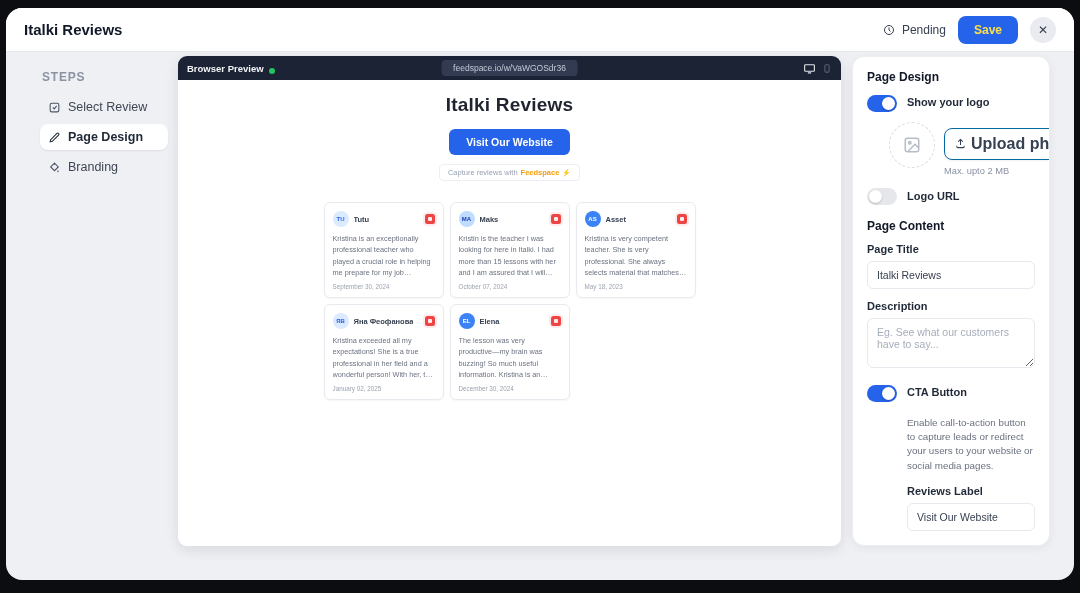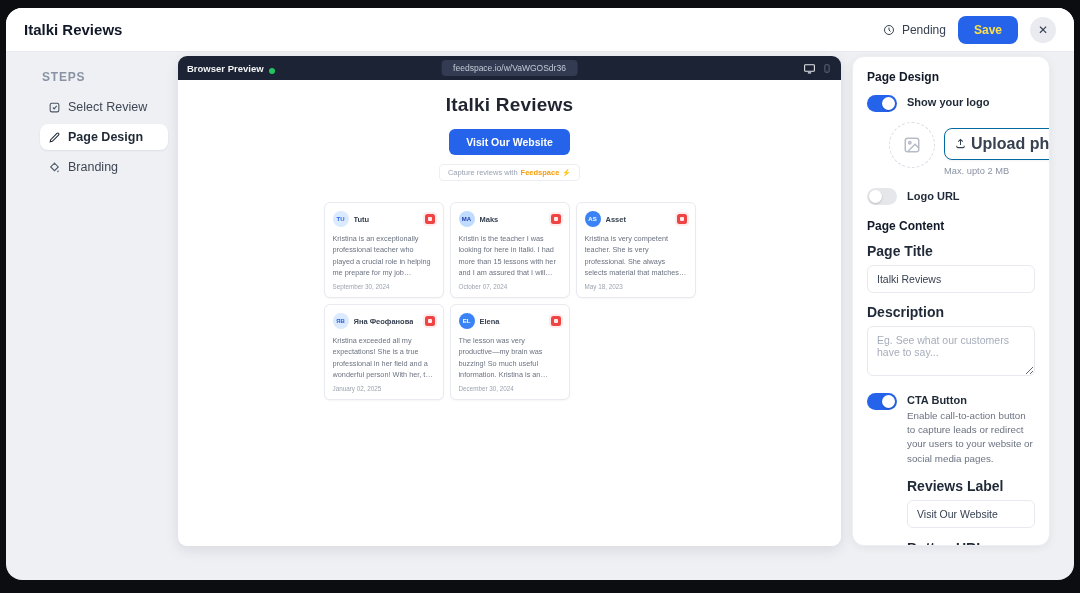--- a/index.html
+++ b/index.html
@@ -118,35 +118,35 @@
   }
   .toggle.on  { background:#2563eb; }
   .toggle.off { background:#e5e7eb; }
   .toggle .knob {
     position:absolute; top:2px; width:13px; height:13px; border-radius:50%; background:#fff;
     box-shadow:0 1px 2px rgba(0,0,0,.2);
   }
   .toggle.on  .knob { right:2px; }
   .toggle.off .knob { left:2px; }
   .toggle-label { font-size:11px; font-weight:bold; color:#1f2937; padding-top:2px; }
-  .toggle-desc { font-size:9.8px; color:#6b7280; line-height:1.45; margin-top:3px; }
+  .toggle-desc { font-size:9.8px; color:#6b7280; line-height:1.45; margin-top:18px; }
   .logo-block { display:flex; align-items:flex-start; gap:9px; margin:2px 0 12px 22px; }
   .logo-circle {
     width:46px; height:46px; border-radius:50%; border:1.5px dashed #d7dbe2; flex:none;
     display:flex; align-items:center; justify-content:center;
   }
   .upload-btn {
     display:inline-flex; align-items:center; gap:5px;
     border:1px solid #0369a1; background:#fff; border-radius:8px;
     font-size:16px; font-weight:bold; color:#374151; padding:6px 10px; cursor:pointer;
     box-shadow:0 1px 2px rgba(16,24,40,.05); white-space:nowrap;
     font-family:"Liberation Sans", sans-serif; margin-top:6px;
   }
   .upload-hint { font-size:9.3px; color:#8a93a3; margin-top:6px; }
-  .field-label { font-size:14px; font-weight:bold; color:#1f2937; margin:11px 0 6px; }
+  .field-label { font-size:11px; font-weight:bold; color:#1f2937; margin:11px 0 6px; }
   .text-input {
     width:100%; border:1px solid #e7e9ee; border-radius:6px; background:#fff;
     font-size:10.5px; color:#374151; padding:7px 9px;
     font-family:"Liberation Sans", sans-serif;
   }
   .text-area {
     width:100%; height:50px; border:1px solid #e7e9ee; border-radius:6px; background:#fff;
     font-size:10.5px; color:#374151; padding:7px 9px; resize:both;
     font-family:"Liberation Sans", sans-serif;
   }

